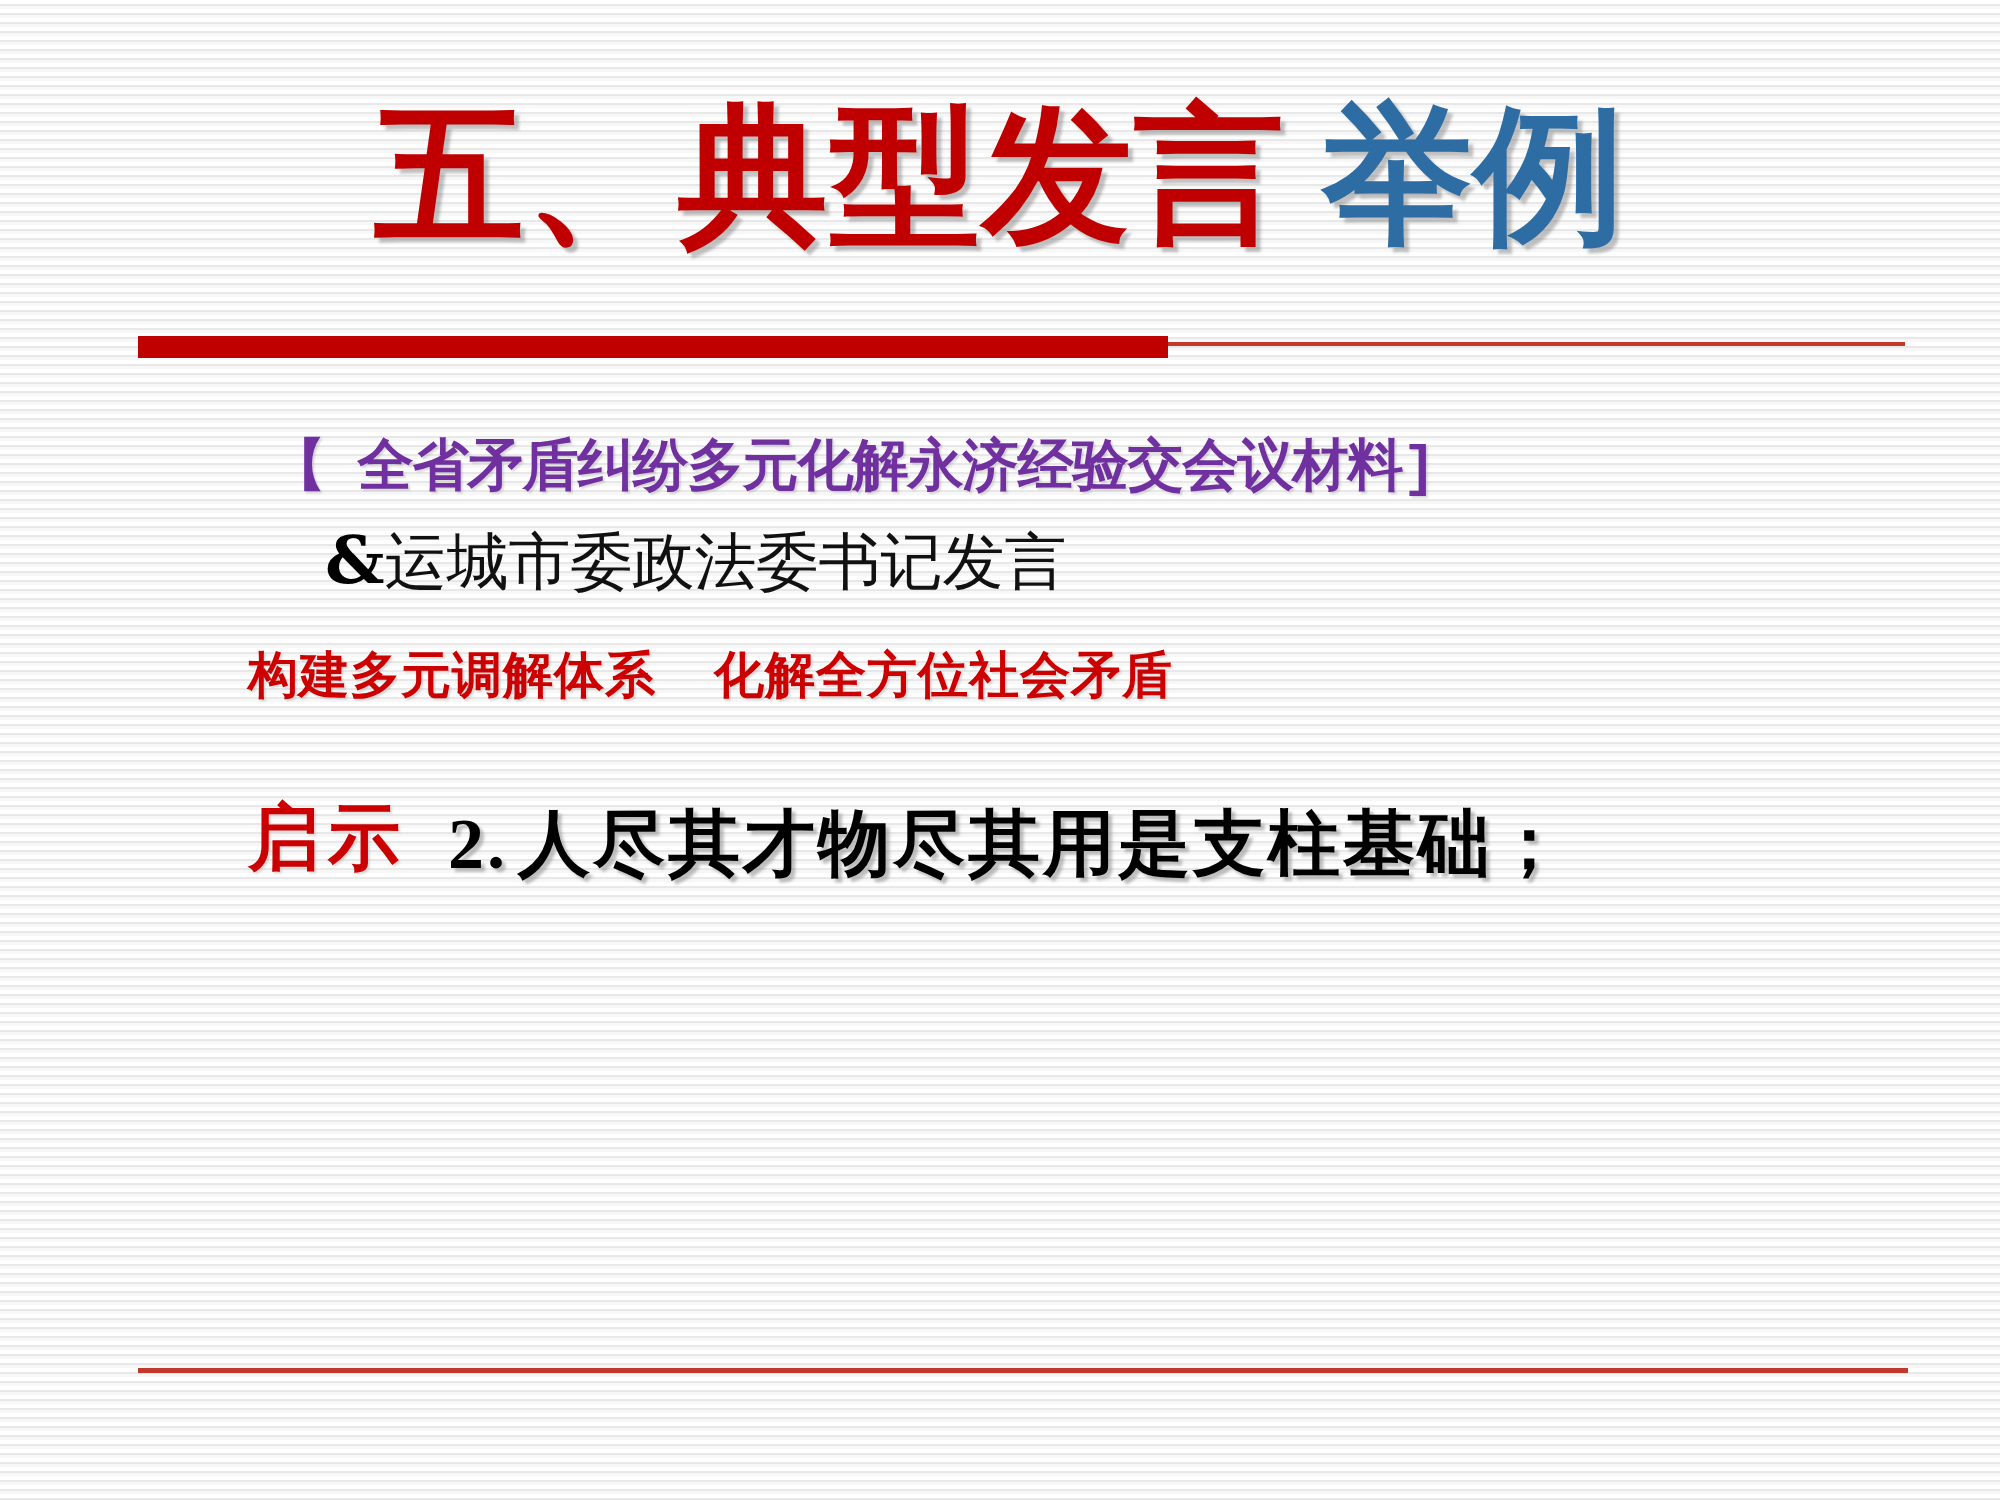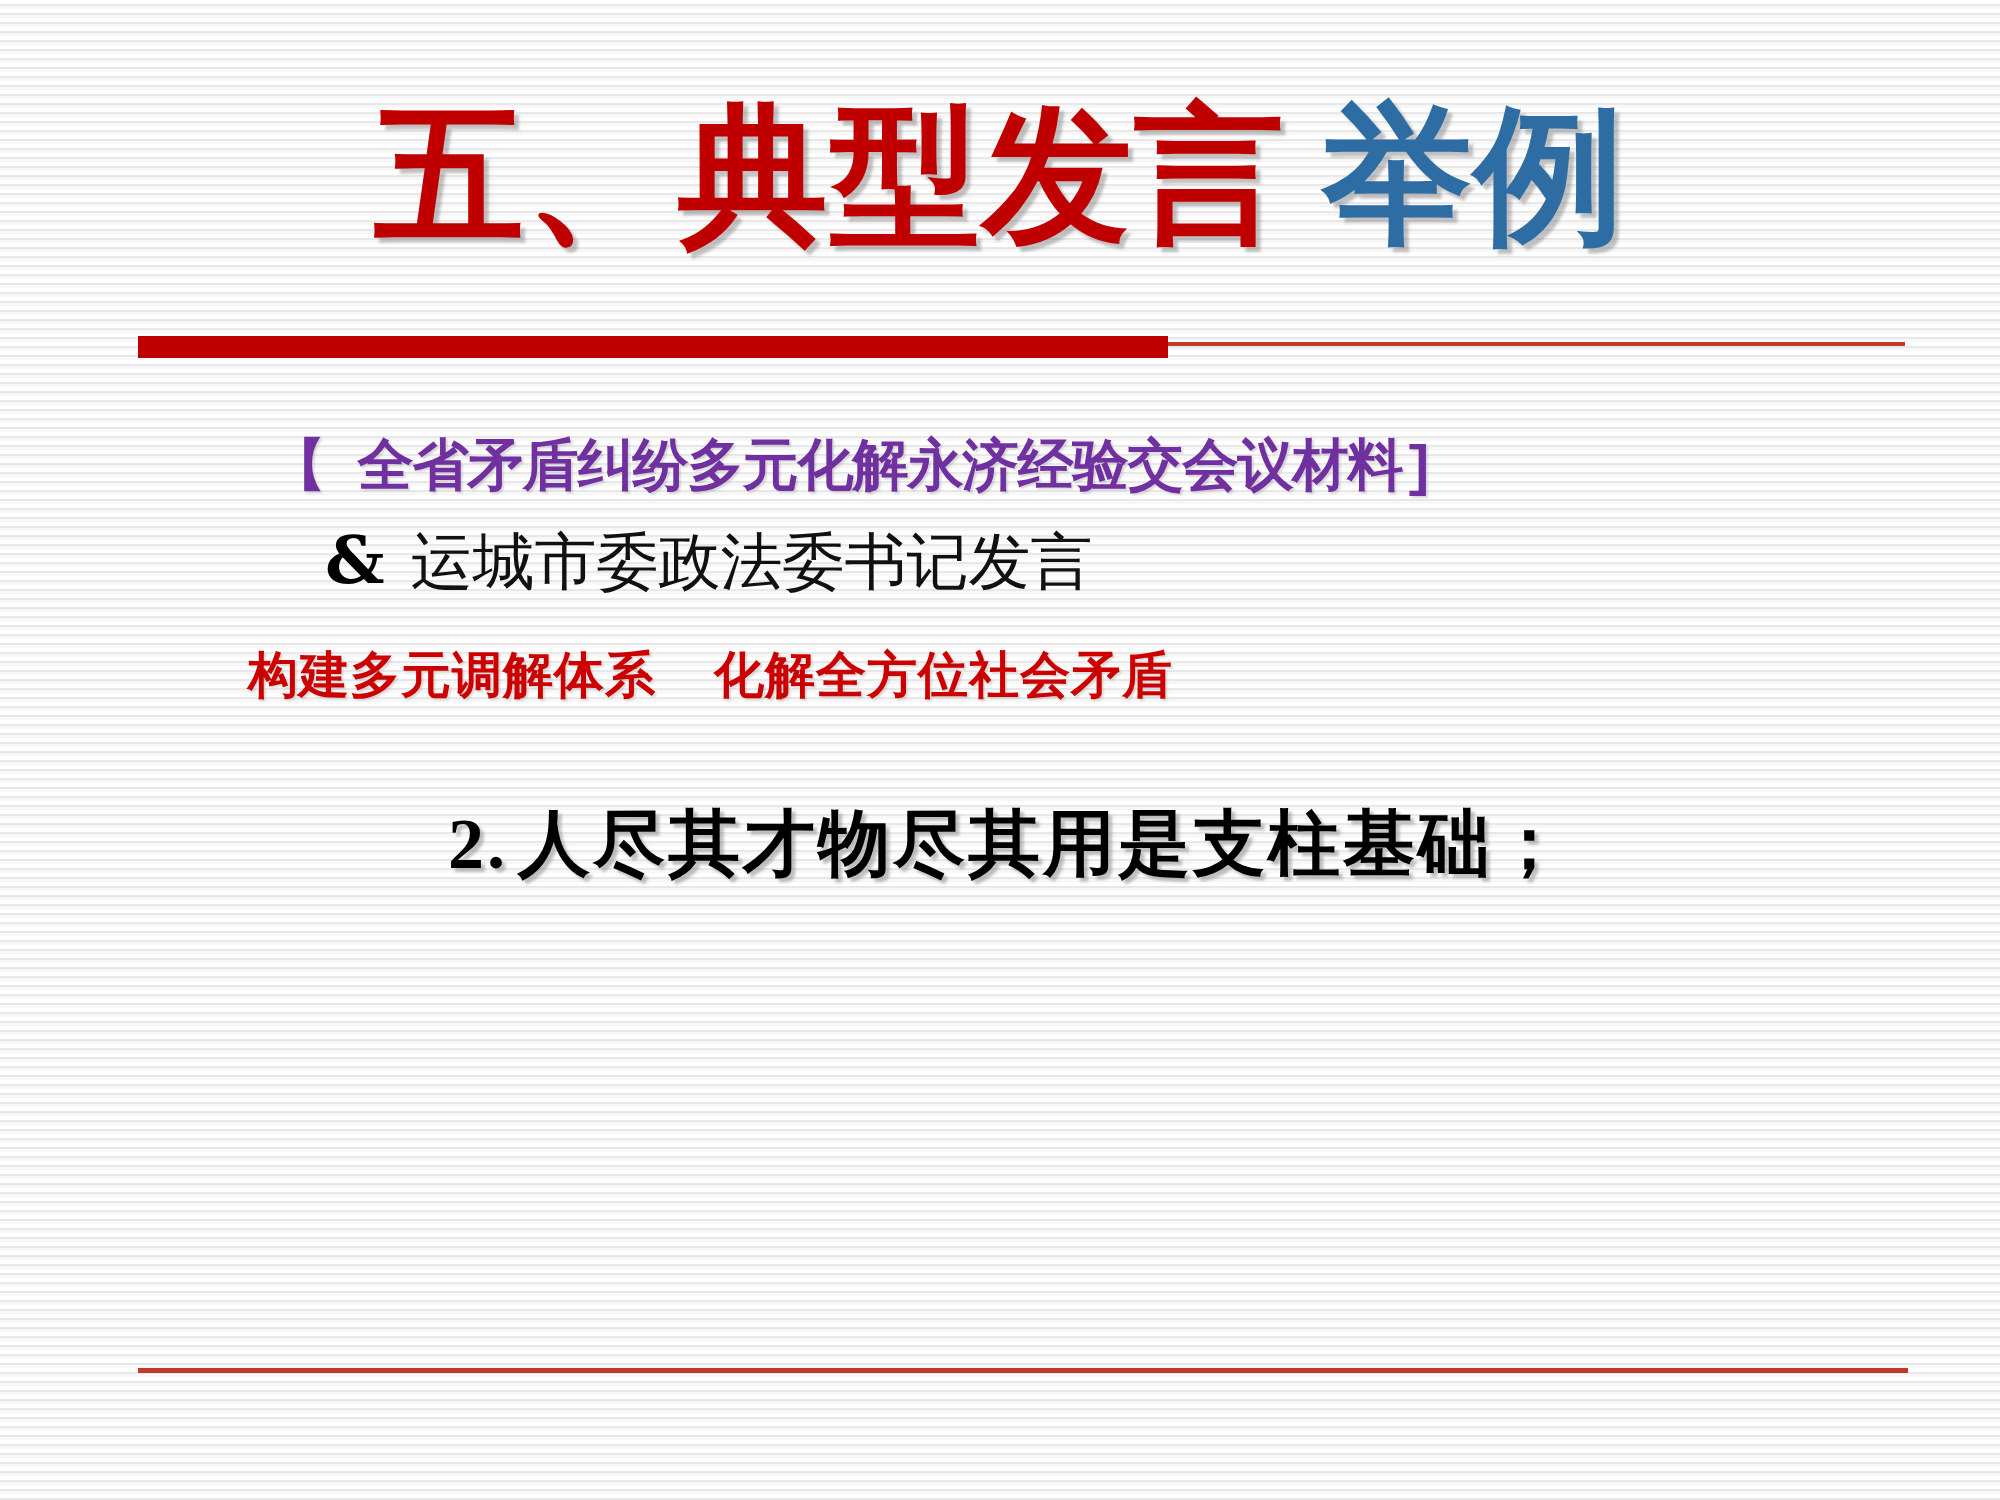--- a/index.html
+++ b/index.html
@@ -98,21 +98,20 @@
   }
   #amp-symbol {
     font-family: "DejaVu Serif", serif;
     font-weight: bold;
     font-size: 66px;
     color: #000000;
   }
   #amp-text {
     font-family: "Liberation Serif", "DejaVu Serif", serif;
     font-size: 62px;
-    margin-left: 26px;
     color: #111111;
   }
 
   
   #slogan-line {
     position: absolute;
     left: 248px;
     top: 642px;
     white-space: nowrap;
     font-family: "Liberation Serif", "DejaVu Serif", serif;
@@ -182,20 +181,21 @@
   <div id="purple-line">【 全省矛盾纠纷多元化解永济经验交会议材料]</div>
 
   <div id="amp-line">
     <span id="amp-symbol">&amp;</span><span id="amp-text">运城市委政法委书记发言</span>
   </div>
 
   <div id="slogan-line">
     <span>构建多元调解体系</span><span id="slogan-gap"></span><span>化解全方位社会矛盾</span>
   </div>
 
+  <div id="qishi-label">启示</div>
 
   <div id="list-block">
     <div class="list-item indent-2">
       <span class="num">2.</span><span>人尽其才物尽其用是支柱基础；</span>
     </div>
   </div>
 
   <div id="bottom-rule"></div>
 
 </div>

